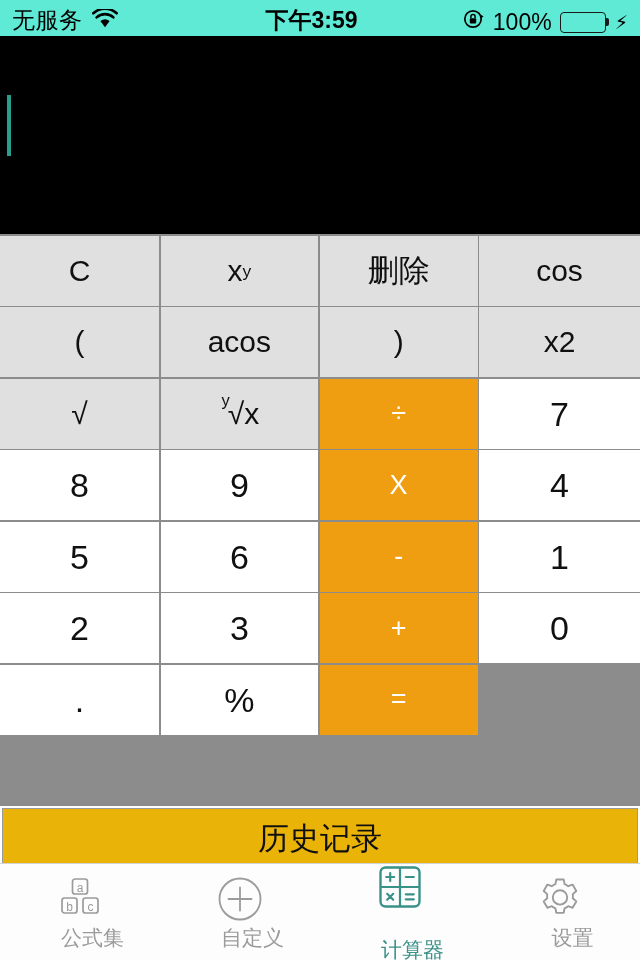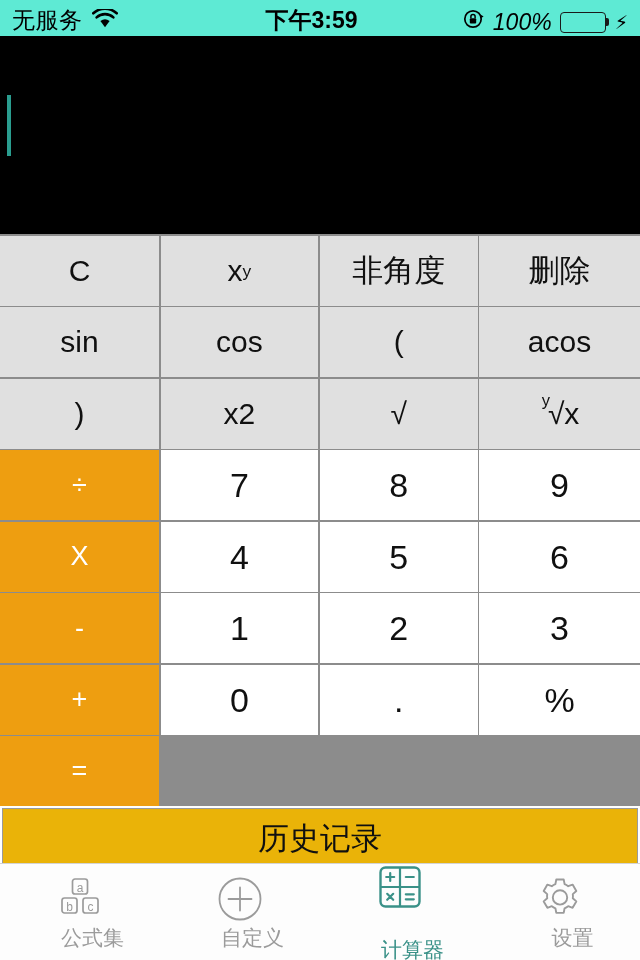--- a/index.html
+++ b/index.html
@@ -40,21 +40,20 @@
     text-align: center;
     font-size: 23px;
     font-weight: bold;
     pointer-events: none;
   }
   .status-right {
     margin-left: auto;
     display: flex;
     align-items: center;
     gap: 8px;
-    font-style: italic;
   }
   .battery-pct { font-size: 23px; }
   .battery {
     width: 46px;
     height: 21px;
     border: 1.8px solid #1a1a1a;
     border-radius: 4px;
     position: relative;
     box-sizing: border-box;
     padding: 1.5px;
@@ -210,23 +209,21 @@
   <div class="caret"></div>
   <div class="display-value"></div>
 </div>
 
 <div class="keypad" id="keypad">
     <div class="key fn">C</div>
     <div class="key fn">
       <span>x</span>
       <sup>y</sup>
     </div>
-    <div class="key cjk">非角度</div>
     <div class="key cjk">删除</div>
-    <div class="key fn">sin</div>
     <div class="key fn">cos</div>
     <div class="key fn">(</div>
     <div class="key fn">acos</div>
     <div class="key fn">)</div>
     <div class="key fn">x2</div>
     <div class="key fn">√</div>
     <div class="key fn">
       <span class="rad-expr">
         <span class="radix">y</span>
         <span>√x</span>

